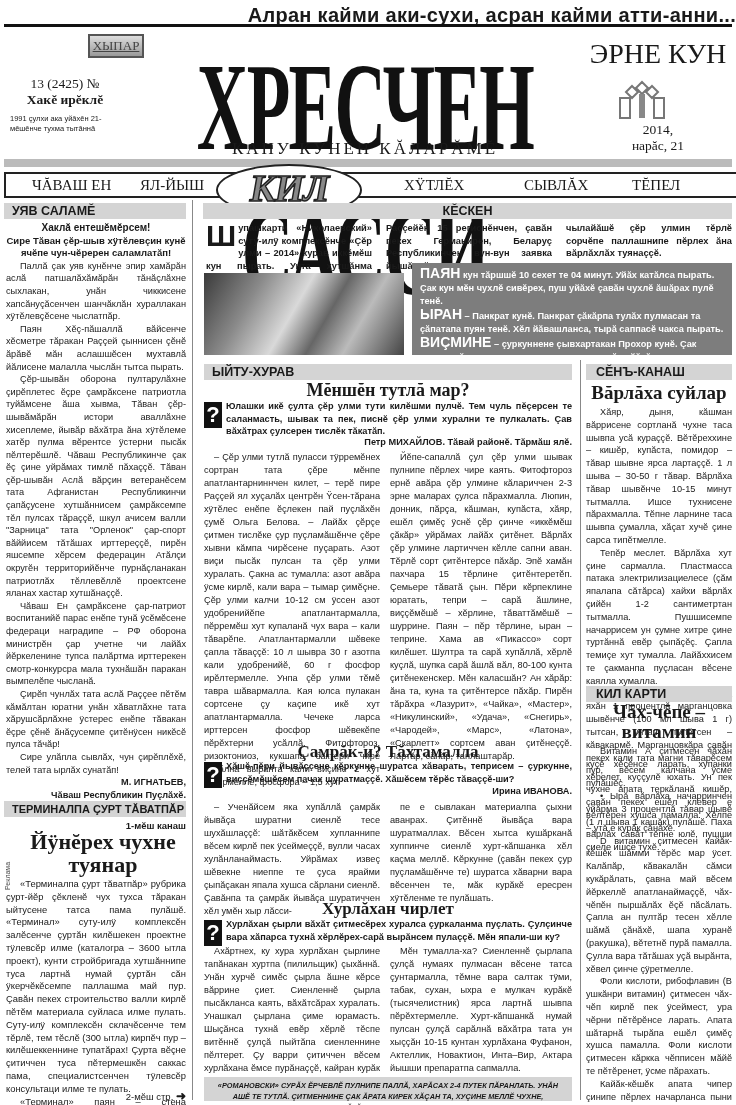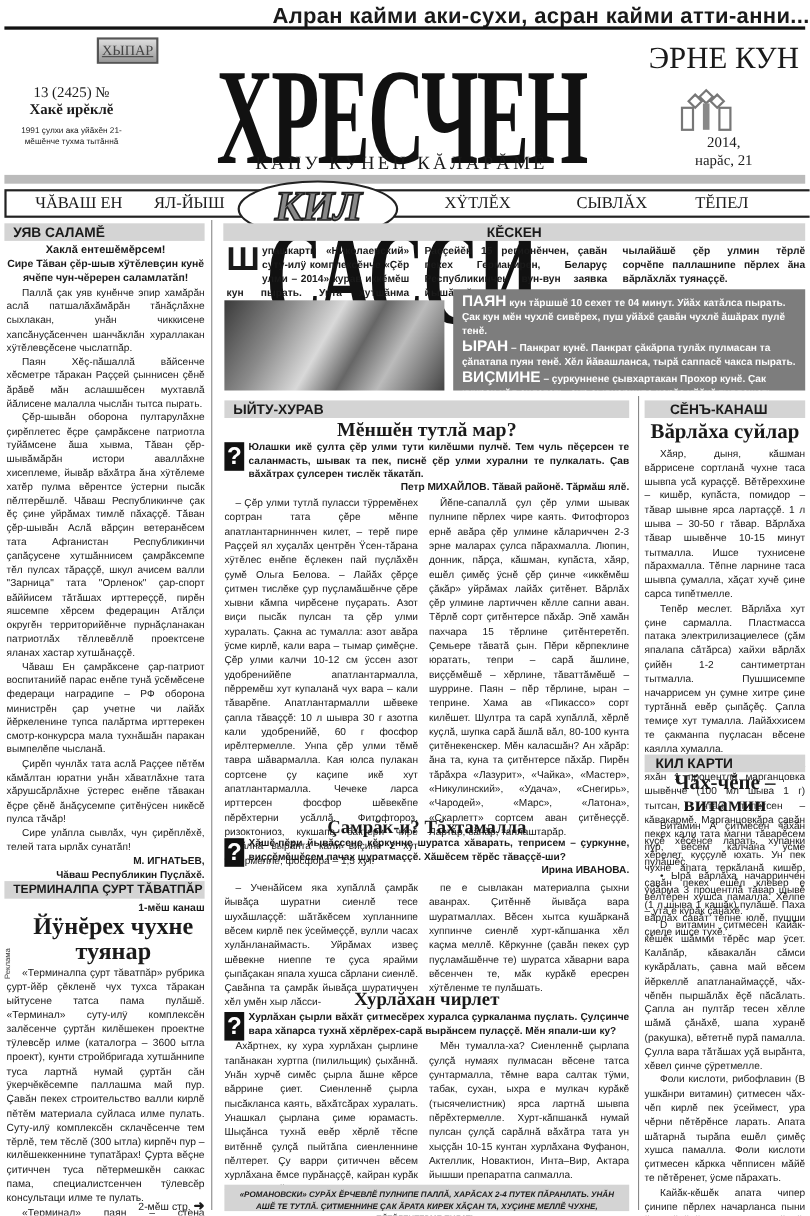--- a/index.html
+++ b/index.html
@@ -3,21 +3,21 @@
 <meta charset="utf-8">
 <style>
 *{box-sizing:border-box;margin:0;padding:0}
 html,body{width:736px;height:1105px;background:#fff;overflow:hidden}
 body{font-family:"Liberation Sans",sans-serif;color:#1a1a1a;position:relative}
 .abs{position:absolute}
 .motto{left:0;top:4px;width:736px;text-align:right;font-weight:bold;font-size:20px;letter-spacing:0.3px}
 .rule1{left:4px;top:24px;width:728px;height:3px;background:#111}
 .logo-badge{left:88px;top:34px;width:56px;height:24px;border:2px solid #555;background:linear-gradient(#ddd,#999);font-family:"Liberation Serif",serif;font-weight:normal;font-size:13px;color:#444;text-align:center;line-height:20px;text-decoration:underline}
 .issue{left:10px;top:76px;width:110px;text-align:center;font-family:"Liberation Serif",serif;font-size:13.5px;line-height:16px}
-.issue-small{left:10px;top:114px;width:110px;text-align:center;font-size:7.5px;line-height:10px}
+.issue-small{left:10px;top:114px;width:110px;text-align:left;font-size:7.5px;line-height:10px}
 .title{left:150px;top:34px;width:430px;text-align:center;font-family:"Liberation Serif",serif;font-weight:bold;font-size:86px;line-height:100px;transform:scaleY(1.45) scaleX(0.83);transform-origin:center top;letter-spacing:-2px;color:#111}
 .subtitle{left:150px;top:139px;width:430px;text-align:center;font-family:"Liberation Serif",serif;font-size:17px;letter-spacing:3px}
 .erne{left:580px;top:38px;width:156px;text-align:center;font-family:"Liberation Serif",serif;font-size:28px}
 .emblem{left:612px;top:78px;width:60px;height:42px}
 .date{left:580px;top:122px;width:156px;text-align:center;font-family:"Liberation Serif",serif;font-size:13.5px;line-height:16px}
 .greybar{left:4px;top:159px;width:728px;height:8px;background:#bbb}
 .nav{left:4px;top:172px;width:736px;height:26px;border:2px solid #222;font-family:"Liberation Serif",serif;font-size:15px}
 .nav span{position:absolute;top:3px}
 .kil-oval{left:216px;top:164px;width:146px;height:52px;border:2px solid #222;border-radius:50%;background:#fff}
 .kil-text{left:216px;top:166px;width:146px;text-align:center;font-family:"Liberation Serif",serif;font-weight:bold;font-style:italic;font-size:38px;color:#888;-webkit-text-stroke:1.5px #222;letter-spacing:-1px}
@@ -128,21 +128,21 @@
 <div class="abs txt" style="left:390px;top:801px;width:182px;font-size:9.2px;line-height:13px;text-indent:10px">пе е сывлакан материалпа çыхни аванрах. Çитĕннĕ йывăça вара шуратмаллах. Вĕсен хытса кушăрканă хуппинче сиенлĕ хурт-кăпшанка хĕл каçма меллĕ. Кĕркунне (çавăн пекех çур пуçламăшĕнче те) шуратса хăварни вара вĕсенчен те, мăк курăкĕ ересрен хÿтĕленме те пулăшать.</div>
 
 <div class="abs h-serif" style="left:204px;top:899px;width:368px;font-size:17px">Хурлăхан чирлет</div>
 <div class="abs qmark" style="left:204px;top:920px">?</div>
 <div class="abs txt b" style="left:226px;top:918px;width:346px;font-size:9.2px">Хурлăхан çырли вăхăт çитмесĕрех хуралса çуркаланма пуçлать. Çулçинче вара хăпарса тухнă хĕрлĕрех-сарă вырăнсем пулаççĕ. Мĕн япали-ши ку?</div>
 <div class="abs txt" style="left:204px;top:945px;width:176px;font-size:9.2px;line-height:13px;text-indent:10px">Ахăртнех, ку хура хурлăхан çырлине тапăнакан хуртпа (пилильщик) çыхăннă. Унăн хурчĕ симĕс çырла ăшне кĕрсе вăррине çиет. Сиенленнĕ çырла пысăкланса каять, вăхăтсăрах хуралать. Унашкал çырлана çиме юрамасть. Шыçăнса тухнă евĕр хĕрлĕ тĕспе витĕннĕ çулçă пыйтăпа сиенленнине пĕлтерет. Çу варри çитиччен вĕсем хурлăхана ĕмсе пурăнаççĕ, кайран курăк çине куçаççĕ.</div>
 <div class="abs txt" style="left:390px;top:945px;width:182px;font-size:9.2px;line-height:13px;text-indent:10px">Мĕн тумалла-ха? Сиенленнĕ çырлапа çулçă нумаях пулмасан вĕсене татса çунтармалла, тĕмне вара салтак тÿми, табак, сухан, ыхра е мулкач курăкĕ (тысячелистник) ярса лартнă шывпа пĕрĕхтермелле. Хурт-кăпшанкă нумай пулсан çулçă сарăлнă вăхăтра тата ун хыççăн 10-15 кунтан хурлăхана Фуфанон, Актеллик, Новактион, Инта–Вир, Актара йышши препаратпа сапмалла.</div>
 
 <div class="abs footer-box" style="left:204px;top:1077px;width:368px;height:24px">«РОМАНОВСКИ» СУРĂХ ĔРЧЕВЛĔ ПУЛНИПЕ ПАЛЛĂ, ХАРĂСАХ 2-4 ПУТЕК ПĂРАНЛАТЬ. УНĂН АШĔ ТЕ ТУТЛĂ. ÇИТМЕННИНЕ ÇАК ĂРАТА КИРЕК ХĂÇАН ТА, ХУÇИНЕ МЕЛЛĔ ЧУХНЕ, ПĔТĔЛЕНТЕРМЕ ПУЛАТЬ.</div>
 
-<div class="abs sec" style="left:586px;top:364px;width:146px;padding-left:23px">СĔНЪ-КАНАШ</div>
+<div class="abs sec" style="left:586px;top:364px;width:146px;padding-left:10px">СĔНЪ-КАНАШ</div>
 <div class="abs h-serif" style="left:586px;top:382px;width:146px;font-size:19px">Вăрлăха суйлар</div>
 <div class="abs txt" style="left:586px;top:406px;width:146px;font-size:9.2px;line-height:12.8px">
   <p>Хăяр, дыня, кăшман вăррисене сортланă чухне таса шывпа усă кураççĕ. Вĕтĕреххине – кишĕр, купăста, помидор – тăвар шывне ярса лартаççĕ. 1 л шыва – 30-50 г тăвар. Вăрлăха тăвар шывĕнче 10-15 минут тытмалла. Ишсе тухнисене пăрахмалла. Тĕпне ларнине таса шывпа çумалла, хăçат хучĕ çине сарса типĕтмелле.</p>
   <p>Тепĕр меслет. Вăрлăха хут çине сармалла. Пластмасса патака электрилизациелесе (çăм япалапа сăтăрса) хайхи вăрлăх çийĕн 1-2 сантиметртан тытмалла. Пушшисемпе начаррисем ун çумне хитре çине туртăннă евĕр çыпăçĕç. Çапла темиçе хут тумалла. Лайăххисем те çакманпа пуçласан вĕсене каялла хумалла.</p>
   <p>• Вăрлăха акиччен 20 минута яхăн 1 процентлă марганцовка шывĕнче (100 мл шыва 1 г) тытсан, унтан типĕтсен – кăвакармĕ. Марганцовкăра çавăн пекех кали тата магни тăварĕсем пур, вĕсем калчана ÿсме пулăшĕç.</p>
   <p>• Ырă вăрлăха начарринчен уйăрма 3 процентлă тăвар шывĕ (1 л шыва 1 кашăк) пулăшĕ. Паха вăрлăх савăт тĕпне юлĕ, пушши çиеле ишсе тухĕ.</p>
 </div>
 <div class="abs sec" style="left:586px;top:686px;width:146px;padding-left:10px">КИЛ КАРТИ</div>
 <div class="abs h-serif" style="left:586px;top:702px;width:146px;font-size:19px;line-height:20px">Чăх-чĕпе – витамин</div>
 <div class="abs txt" style="left:586px;top:745px;width:146px;font-size:9.2px;line-height:12.8px">

